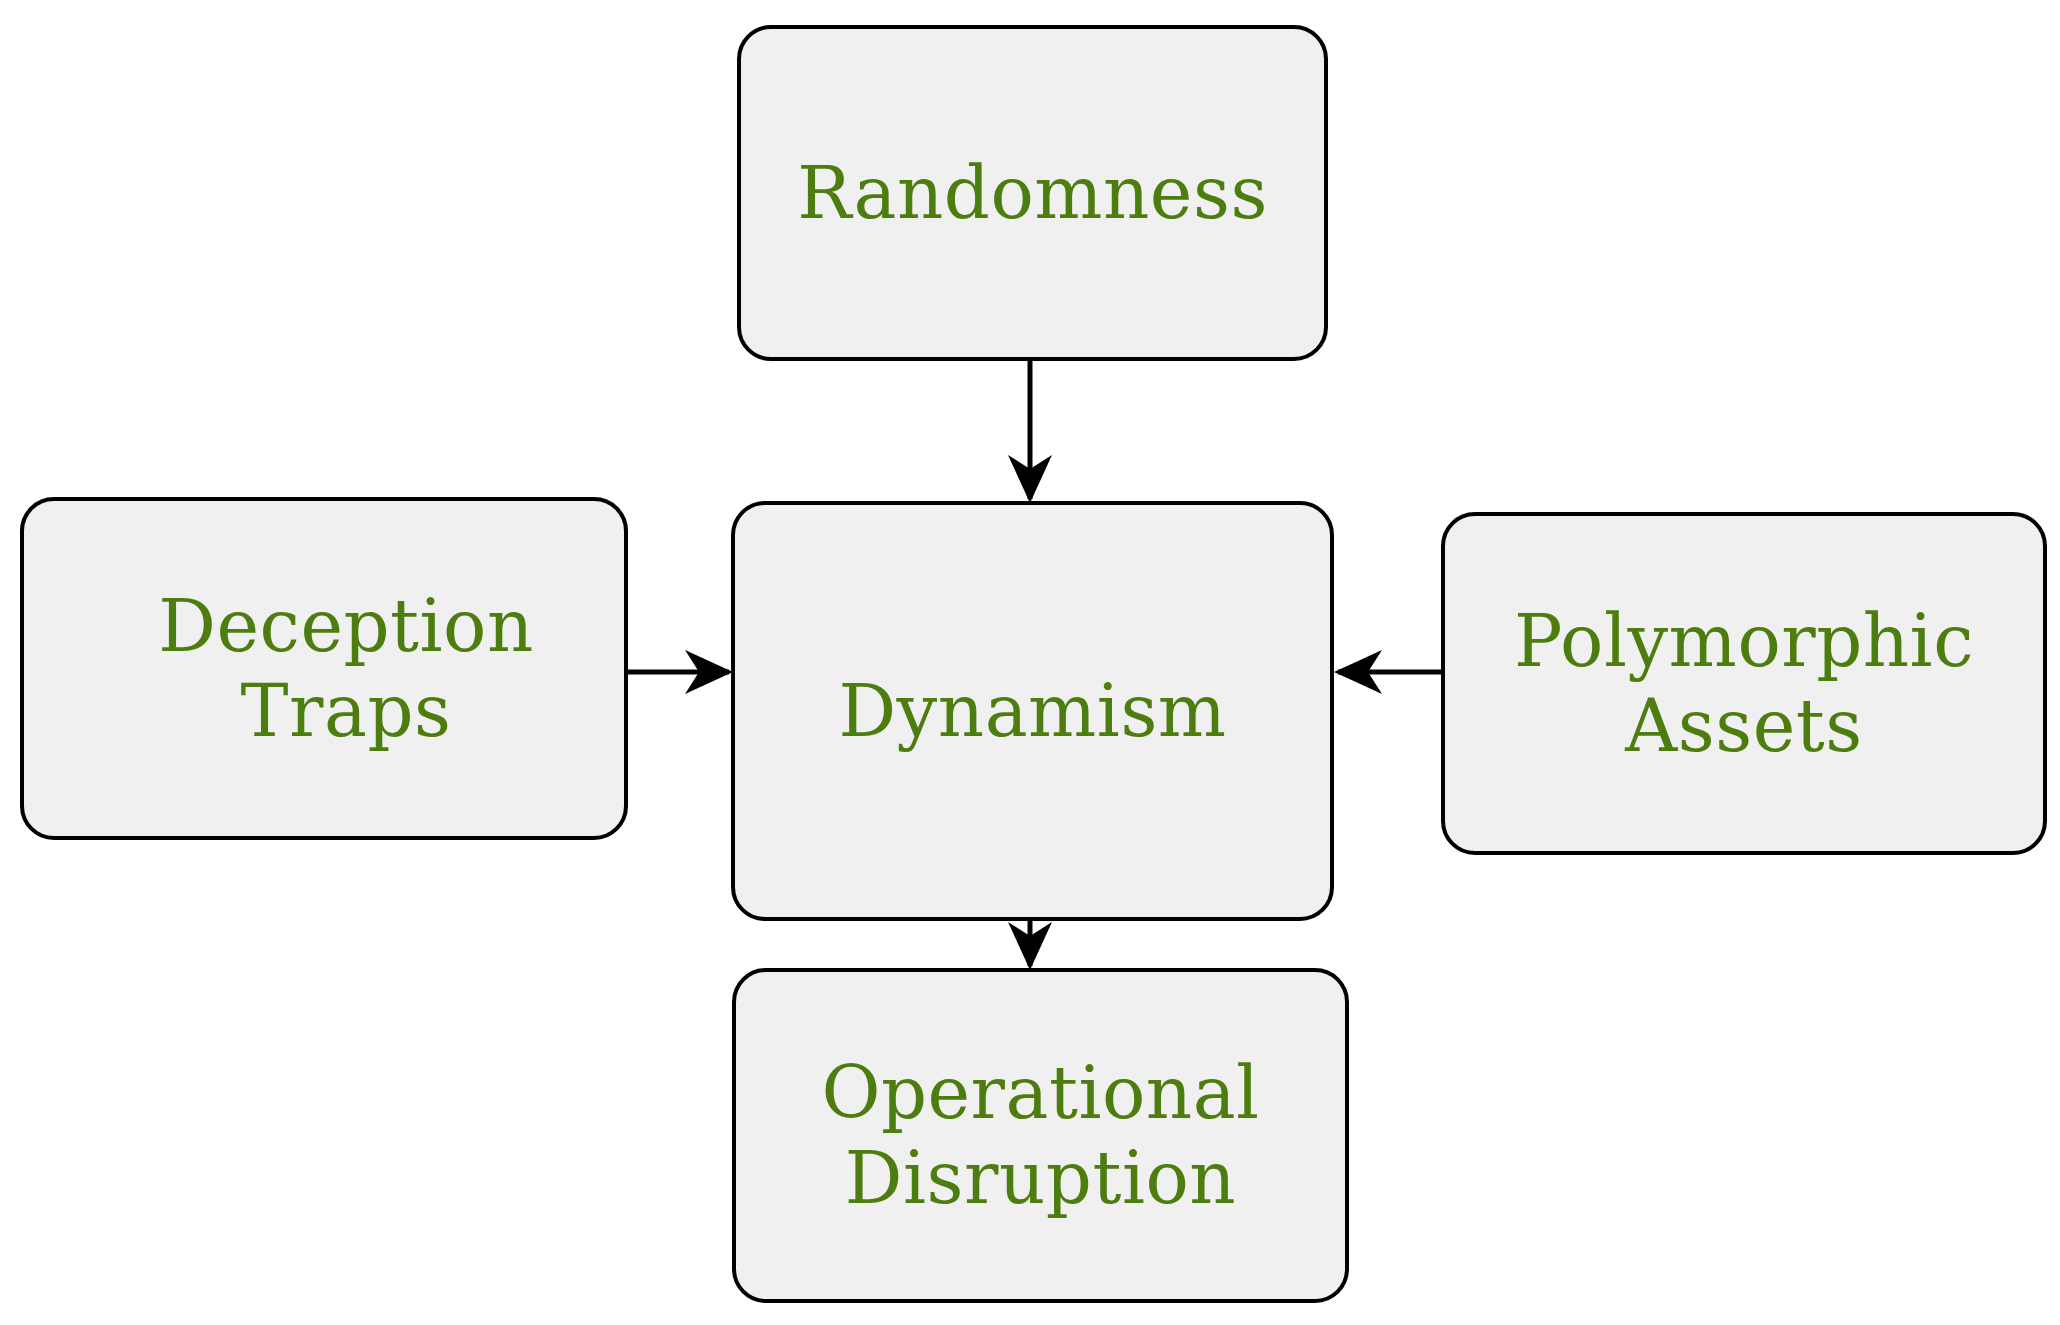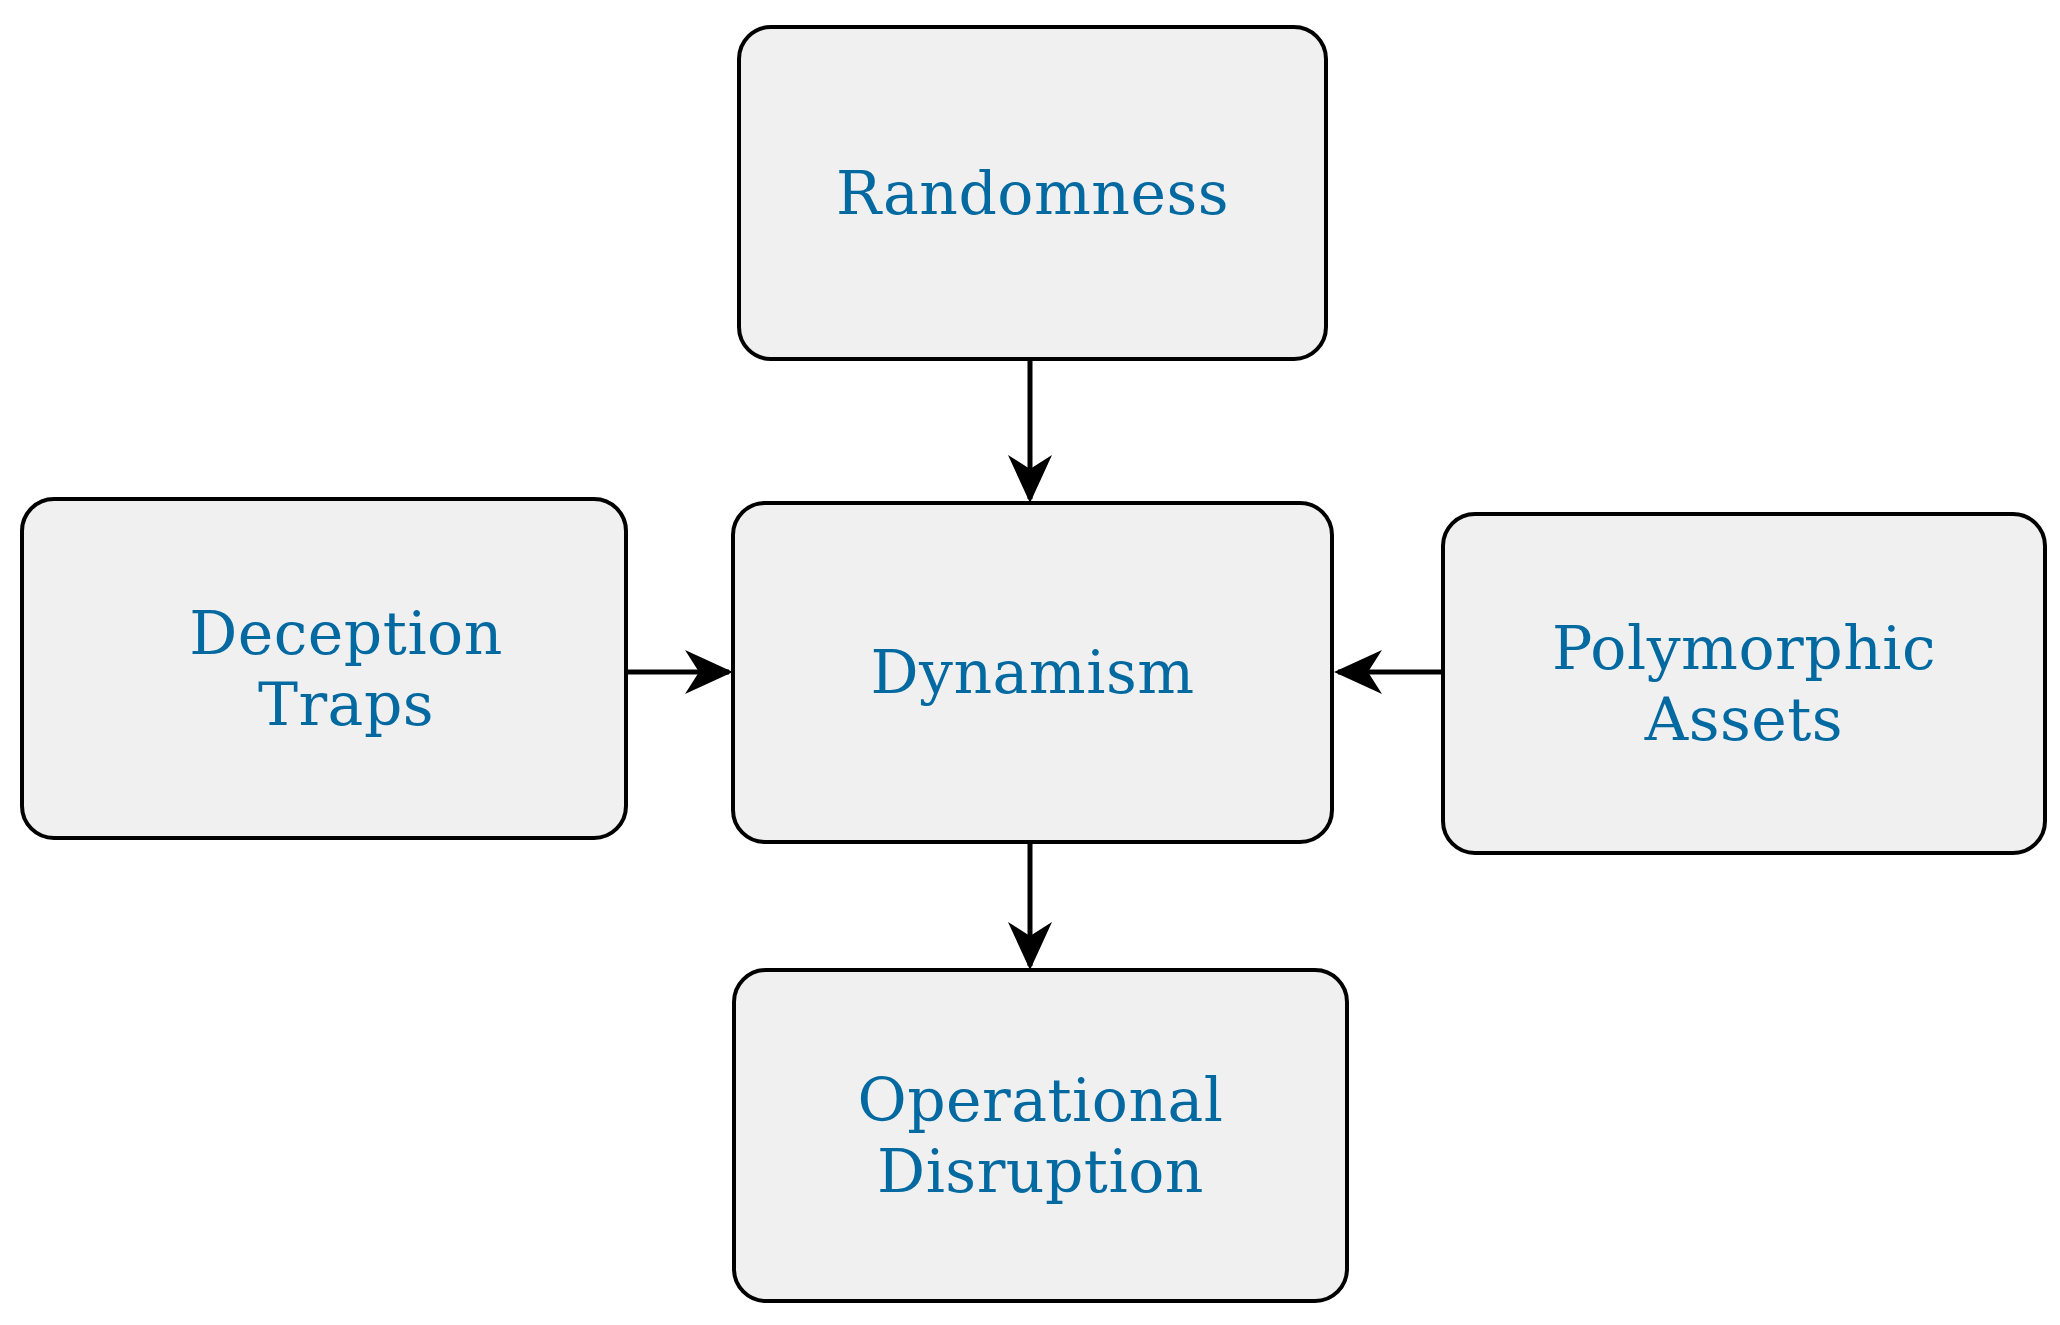--- a/index.html
+++ b/index.html
@@ -24,34 +24,34 @@
     background: #f0f0f0;
     border: 4px solid #000000;
     border-radius: 34px;
     display: flex;
     align-items: center;
     justify-content: center;
     text-align: center;
   }
   .node-label {
     font-family: "DejaVu Serif", "Liberation Serif", serif;
-    font-size: 60px;
+    font-size: 72px;
     line-height: 1.18;
-    color: #0369a1;
+    color: #4d7c0f;
     font-weight: 400;
     letter-spacing: 0.5px;
     white-space: pre-line;
     padding: 0 16px;
   }
   
   #node-randomness {
     left: 737px;  top: 25px;   width: 591px; height: 336px;
   }
   #node-dynamism {
-    left: 731px;  top: 501px;  width: 603px; height: 343px; text-align: right;
+    left: 731px;  top: 501px;  width: 603px; height: 420px; text-align: right;
   }
   #node-deception-traps {
     left: 20px;   top: 497px;  width: 608px; height: 343px; padding-left: 44px;
   }
   #node-polymorphic-assets {
     left: 1441px; top: 512px;  width: 606px; height: 343px;
   }
   #node-operational-disruption {
     left: 732px;  top: 968px;  width: 617px; height: 335px; justify-content: center;
   }

